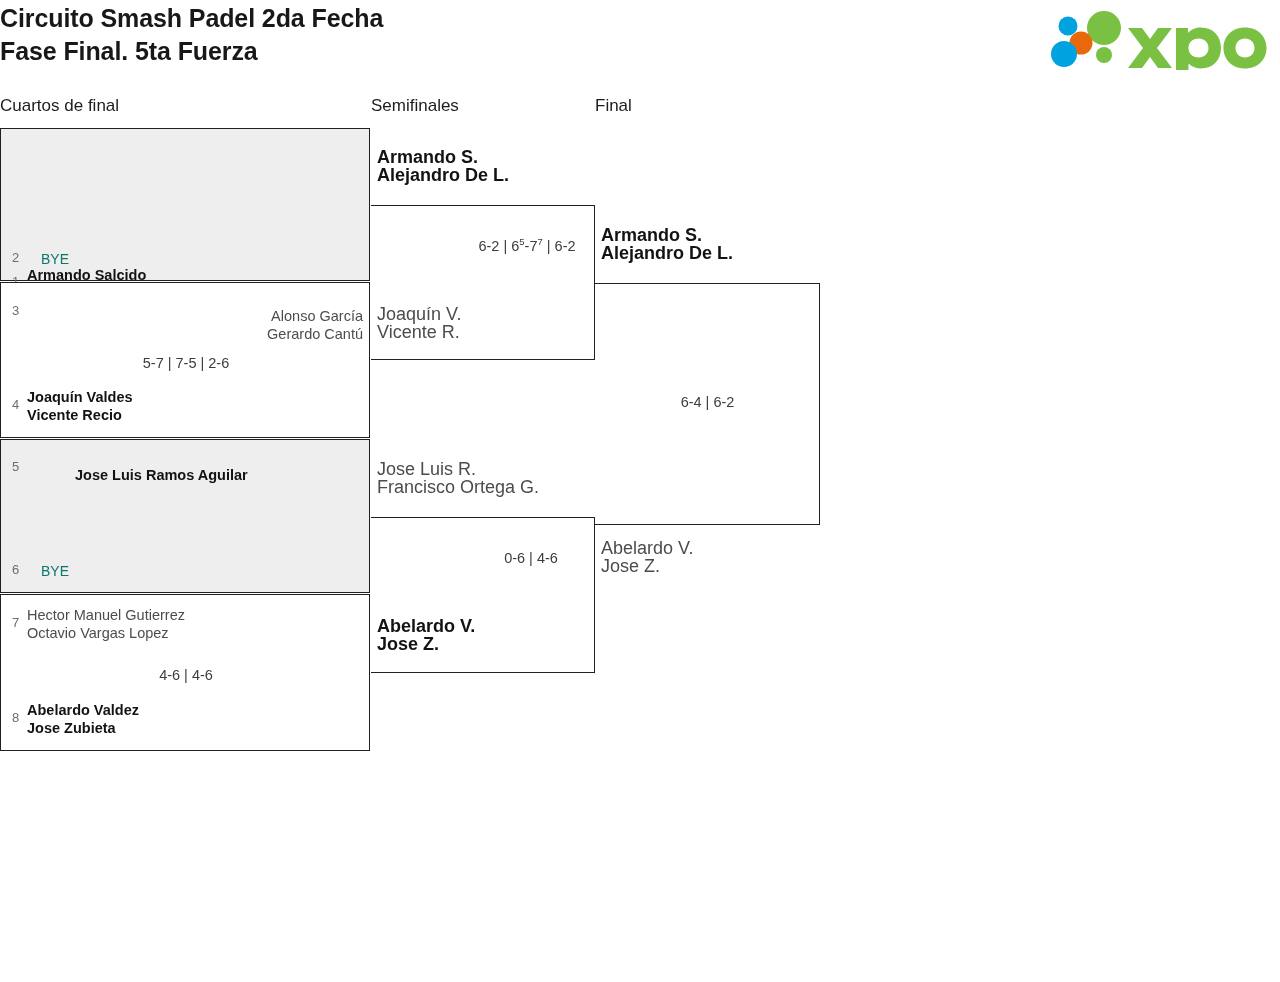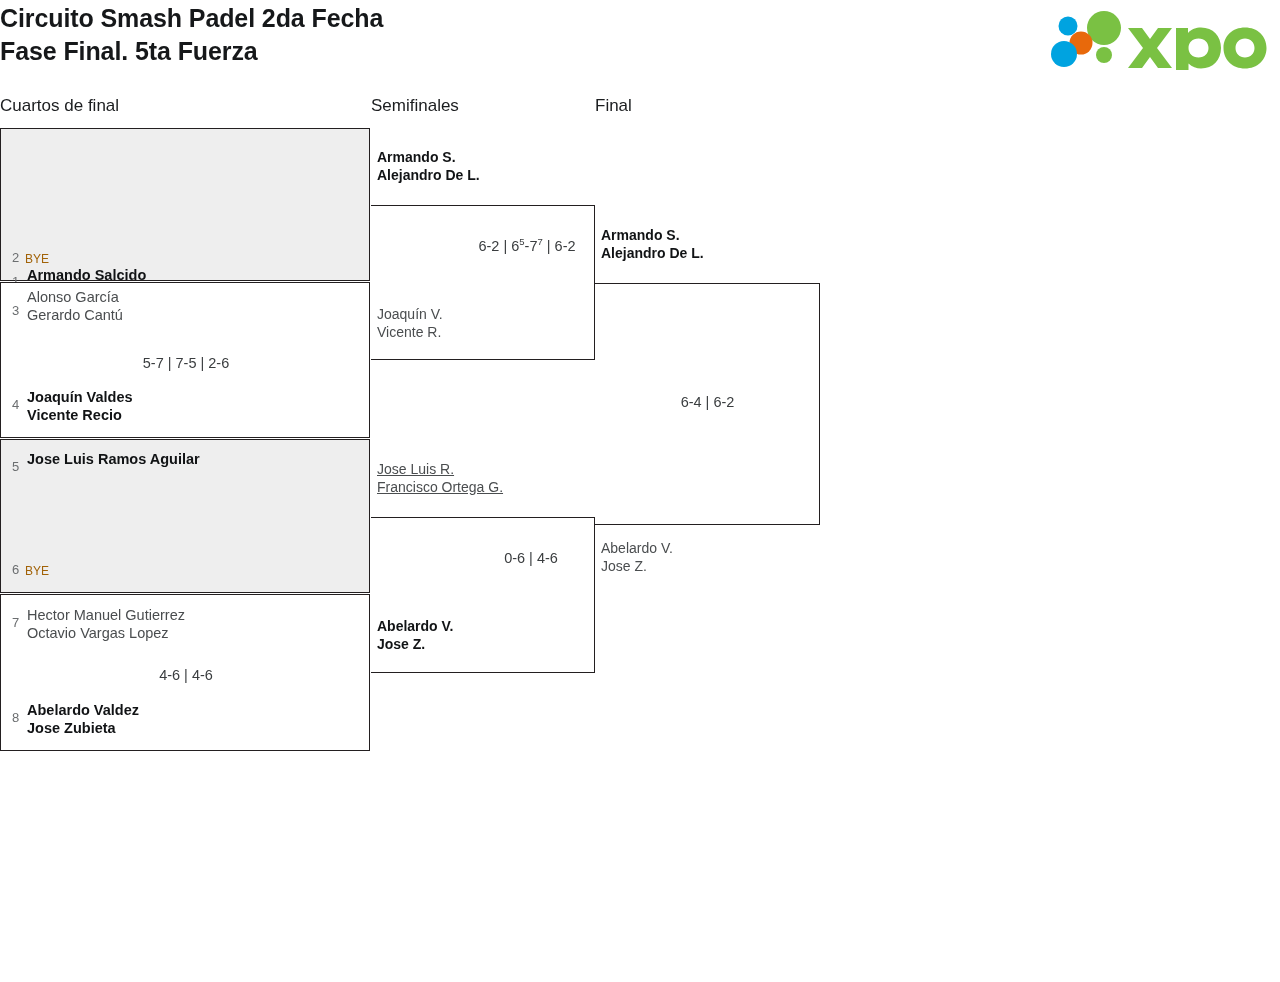--- a/index.html
+++ b/index.html
@@ -106,24 +106,24 @@
   }
   .team.winner {
     font-weight: 700;
     color: #111315;
   }
   .team .player { display: block; }
 
   
   .bye {
     position: absolute;
-    left: 24px;
-    font-size: 12px;
-    line-height: 18px;
-    color: #a16207;
+    left: 40px;
+    font-size: 14px;
+    line-height: 18px;
+    color: #0f766e;
     white-space: nowrap;
   }
 
   
   .score {
     position: absolute;
     font-size: 14.5px;
     line-height: 18px;
     color: #3a3d3f;
     white-space: nowrap;
@@ -131,21 +131,21 @@
   }
   .score sup {
     font-size: 9.5px;
     vertical-align: super;
     line-height: 0;
   }
 
   
   .adv-team {
     position: absolute;
-    font-size: 14px;
+    font-size: 18px;
     line-height: 18px;
     color: #4a4d4f;
     white-space: nowrap;
   }
   .adv-team.winner {
     font-weight: 700;
     color: #111315;
   }
   .adv-team .player { display: block; }
 </style>
@@ -190,35 +190,35 @@
     <div class="team winner" style="top:137px;">
       <span class="player">Armando Salcido</span>
       <span class="player">Alejandro De Las Fuentes</span>
     </div>
     <div class="seed" style="top:121px;">2</div>
     <div class="bye" style="top:121px;">BYE</div>
   </div>
 
   <div class="match-box qf-box" style="left:0px; top:282px; width:370px; height:156px;">
     <div class="seed" style="top:20px;">3</div>
-    <div class="team" style="top:5px;">
+    <div class="team" style="top:24px;text-align:right;">
       <span class="player">Alonso García</span>
       <span class="player">Gerardo Cantú</span>
     </div>
     <div class="score" style="left:0px; width:370px; top:71px;">5-7 | 7-5 | 2-6</div>
     <div class="seed" style="top:114px;">4</div>
     <div class="team winner" style="top:105px;">
       <span class="player">Joaquín Valdes</span>
       <span class="player">Vicente Recio</span>
     </div>
   </div>
 
   <div class="match-box qf-box shaded" style="left:0px; top:439px; width:370px; height:154px;">
     <div class="seed" style="top:19px;">5</div>
-    <div class="team winner" style="top:10px;">
+    <div class="team winner" style="top:26px;margin-left:48px;">
       <span class="player">Jose Luis Ramos Aguilar</span>
     </div>
     <div class="seed" style="top:122px;">6</div>
     <div class="bye" style="top:122px;">BYE</div>
   </div>
 
   <div class="match-box qf-box" style="left:0px; top:594px; width:370px; height:157px;">
     <div class="seed" style="top:20px;">7</div>
     <div class="team" style="top:11px;">
       <span class="player">Hector Manuel Gutierrez</span>
@@ -240,21 +240,21 @@
   <div class="match-box open-box" style="left:371px; top:205px; width:224px; height:155px;">
     <div class="score" id="sf1-score" style="left:0px; width:224px; top:31px;margin-left:44px;">
       <span>6-2 | 6</span><sup>5</sup><span>-7</span><sup>7</sup><span> | 6-2</span>
     </div>
     <div class="adv-team" style="left:6px; top:99px;">
       <span class="player">Joaquín V.</span>
       <span class="player">Vicente R.</span>
     </div>
   </div>
 
-  <div class="adv-team" style="left:377px; top:460px;text-decoration:underline;">
+  <div class="adv-team" style="left:377px; top:460px;">
     <span class="player">Jose Luis R.</span>
     <span class="player">Francisco Ortega G.</span>
   </div>
 
   <div class="match-box open-box" style="left:371px; top:517px; width:224px; height:156px;">
     <div class="score" style="left:0px; width:224px; top:31px;margin-left:48px;">0-6 | 4-6</div>
     <div class="adv-team winner" style="left:6px; top:99px;">
       <span class="player">Abelardo V.</span>
       <span class="player">Jose Z.</span>
     </div>

